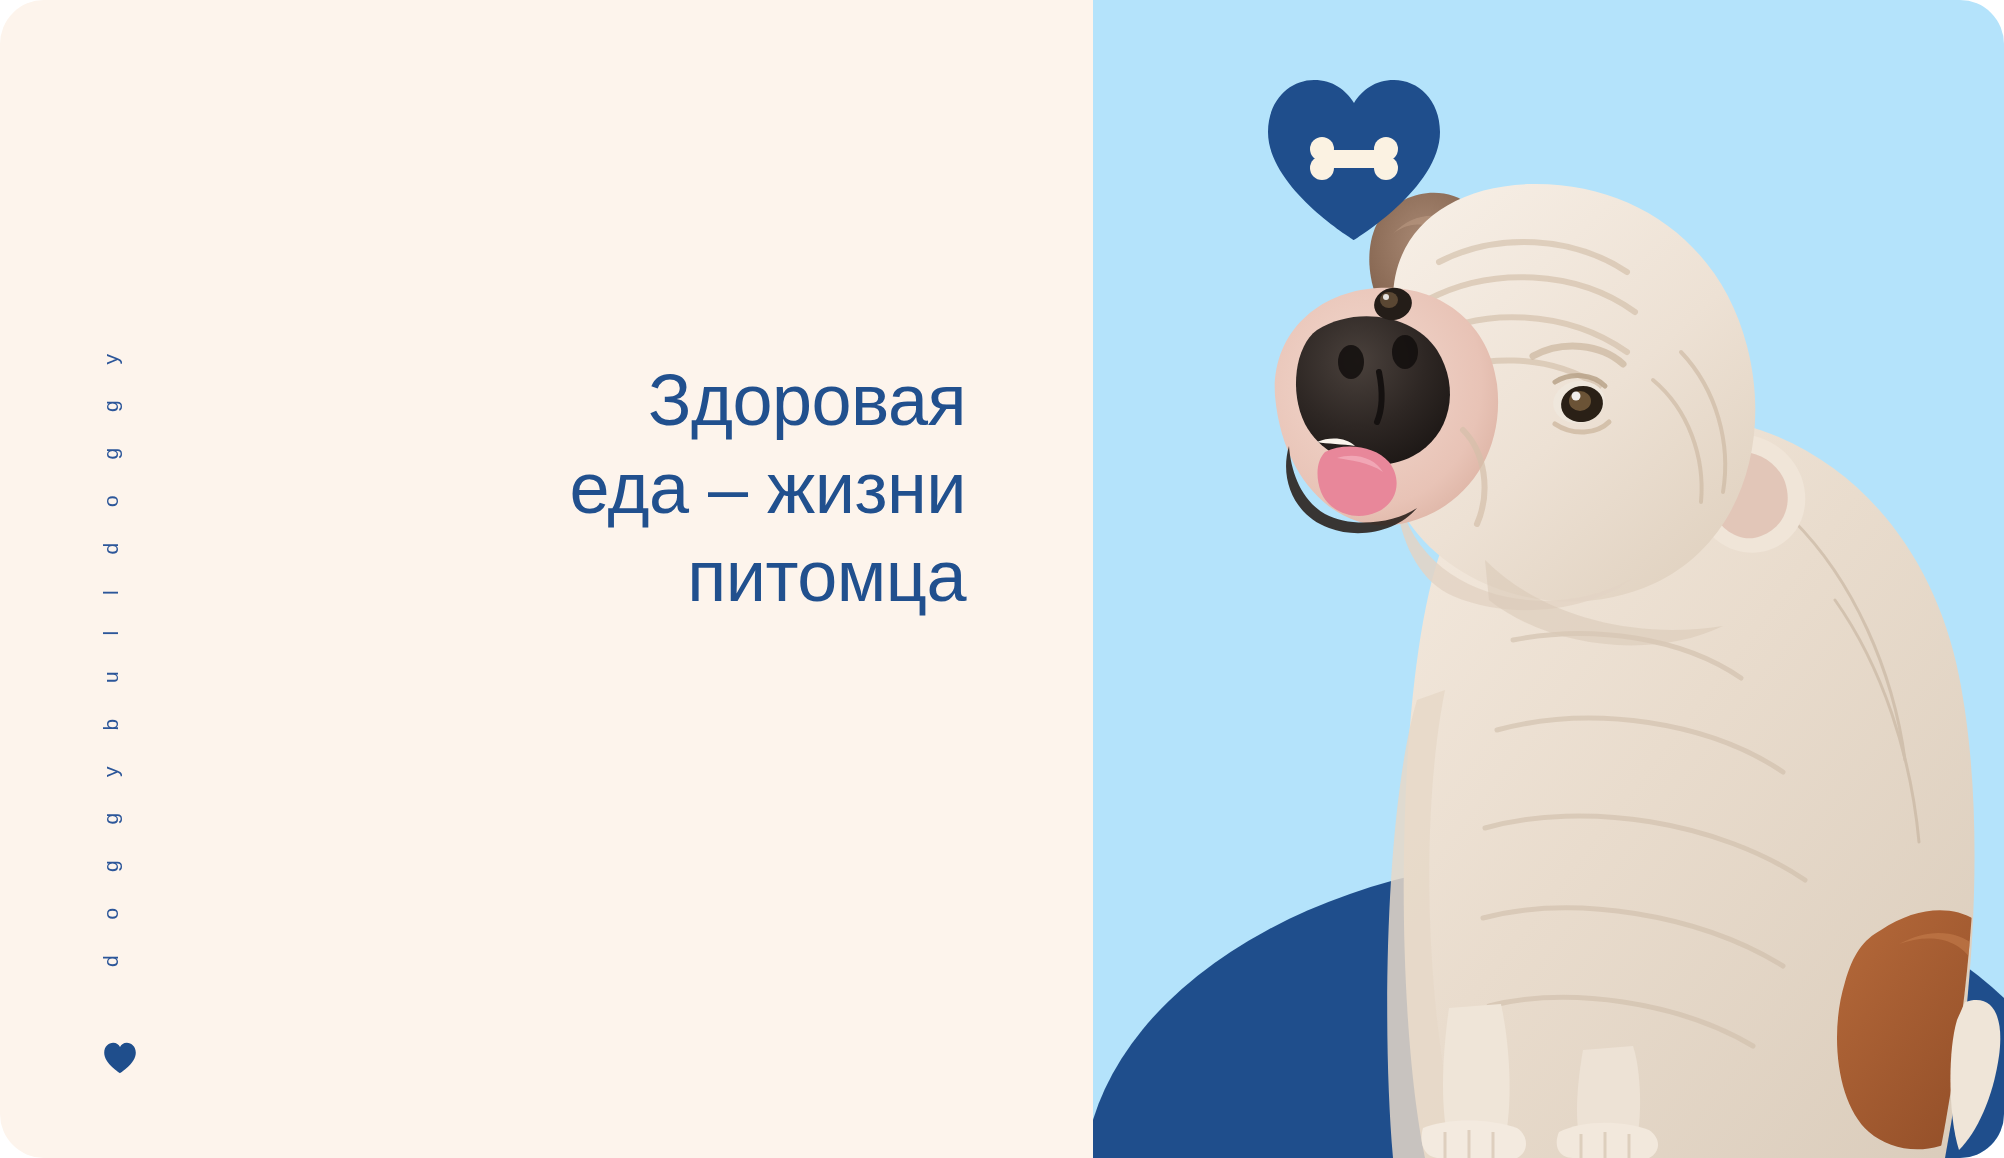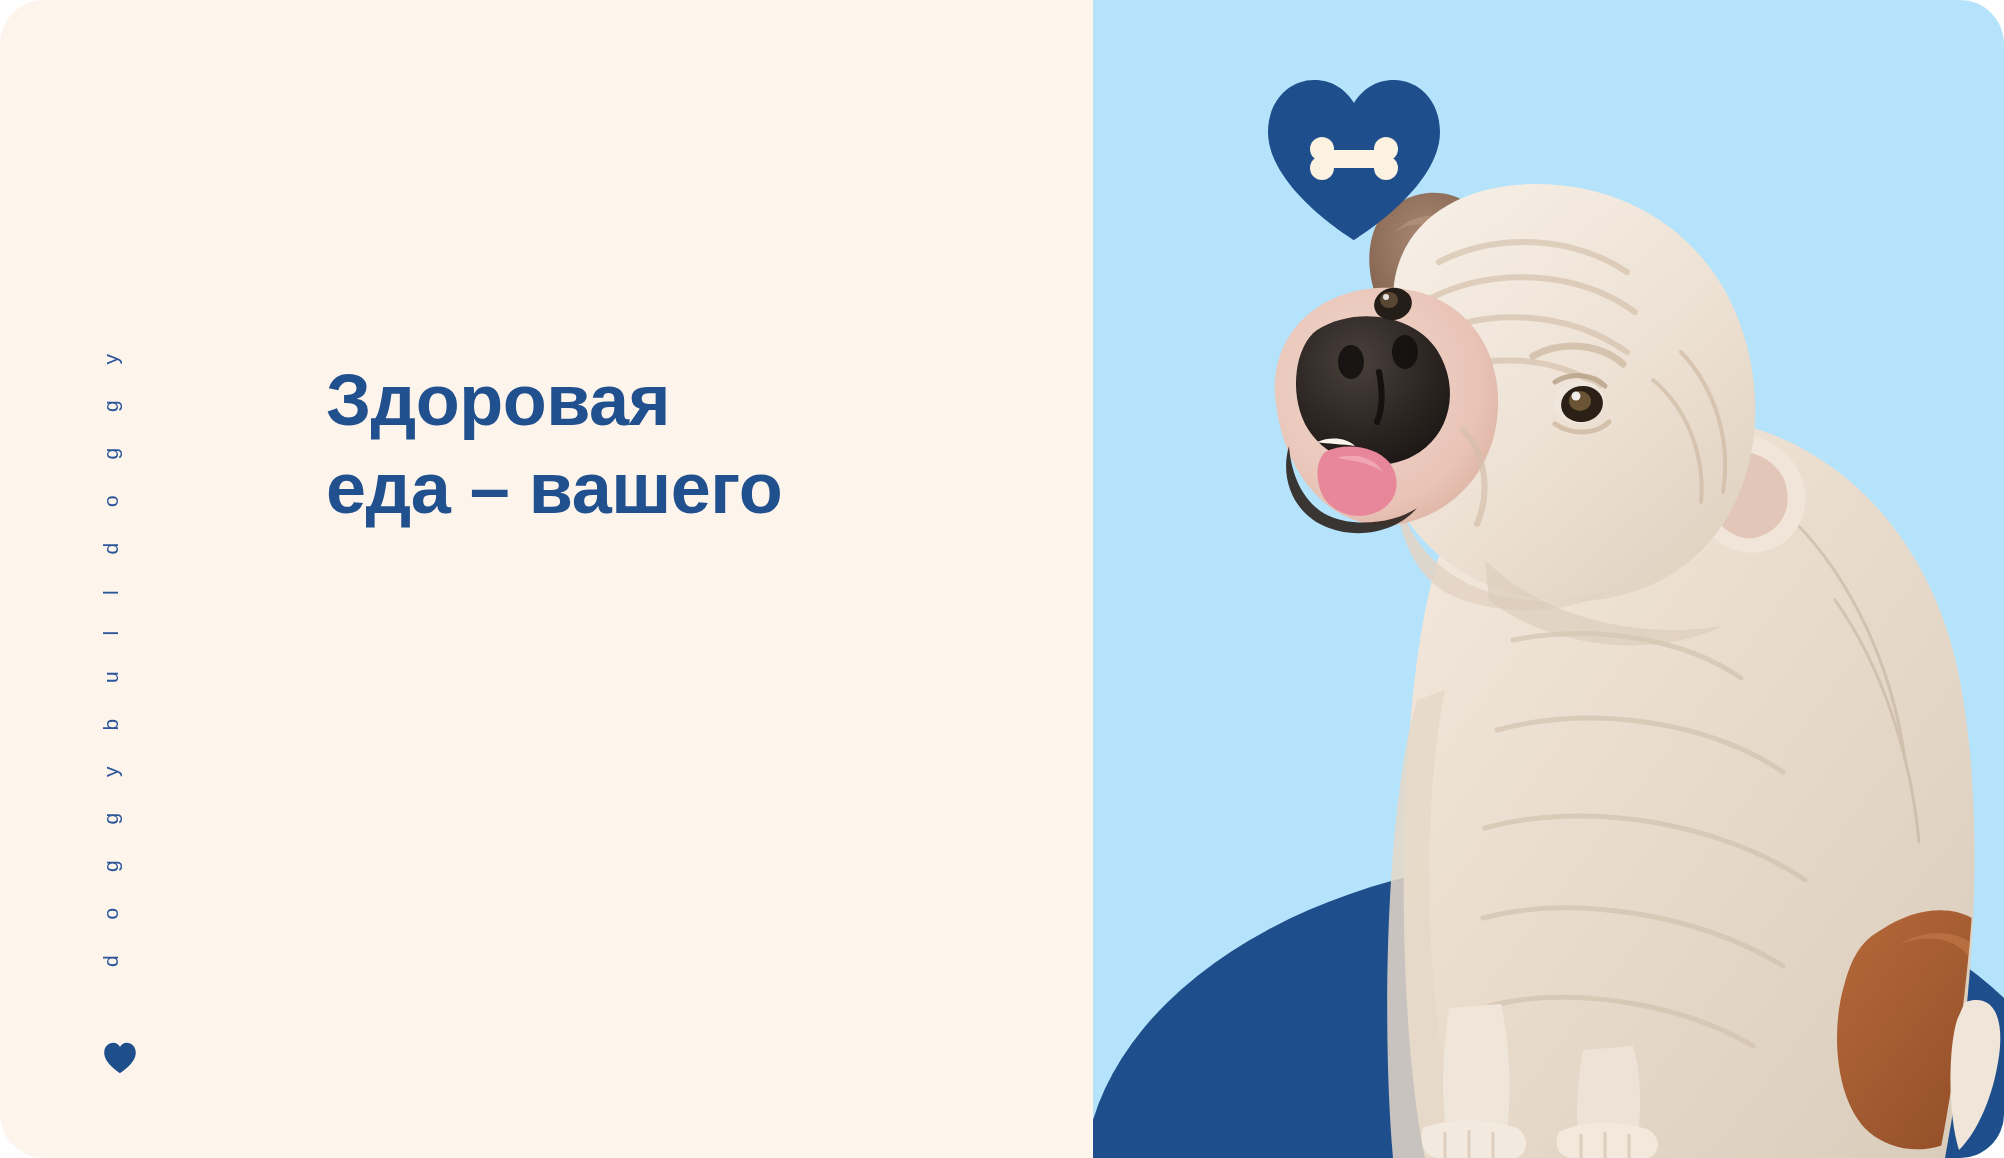--- a/index.html
+++ b/index.html
@@ -51,23 +51,24 @@
   }
 
   
   .headline{
     position:absolute;
     left:326px;
     top:356px;
     width:640px;
     font-size:72px;
     line-height:88px;
-    font-weight:700;
+    font-weight:400;
     color:#21508E;
     letter-spacing:-0.5px;
+    text-align:right;
   }
   .headline .ln{display:block;white-space:nowrap;}
 
   
   .blue-ellipse{
     position:absolute;
     left:-10px;
     top:855px;
     width:1010px;
     height:660px;
@@ -91,21 +92,22 @@
 <div class="slide">
 
   <div class="panel-left">
 
     <div class="vertical-brand">
       <span>d o g g y   b u l l d o g g y</span>
     </div>
 
     <div class="headline">
       <span class="ln">Здоровая</span>
-      <span class="ln">еда – вашего</span>
+      <span class="ln">еда – жизни</span>
+      <span class="ln">питомца</span>
     </div>
 
     <div class="heart-small">
       <svg width="34" height="32" viewBox="0 0 34 32" aria-hidden="true">
         <path d="M17 31.2 C17 31.2 1.2 21.6 1.2 10.8 C1.2 4.6 5.6 0.8 10.2 0.8 C13.4 0.8 15.8 2.6 17 4.9 C18.2 2.6 20.6 0.8 23.8 0.8 C28.4 0.8 32.8 4.6 32.8 10.8 C32.8 21.6 17 31.2 17 31.2 Z" fill="#1F4E8C"></path>
       </svg>
     </div>
 
   </div>
 

